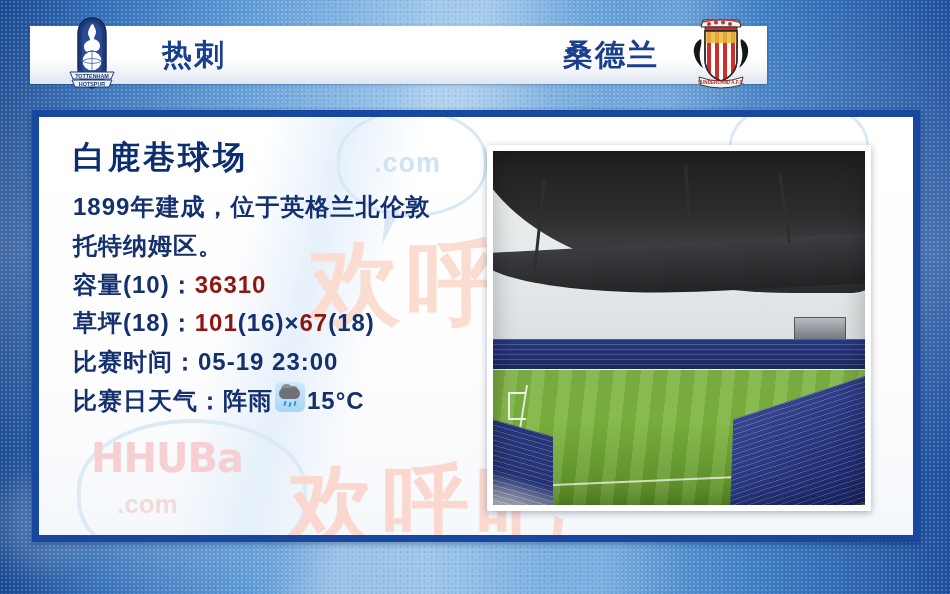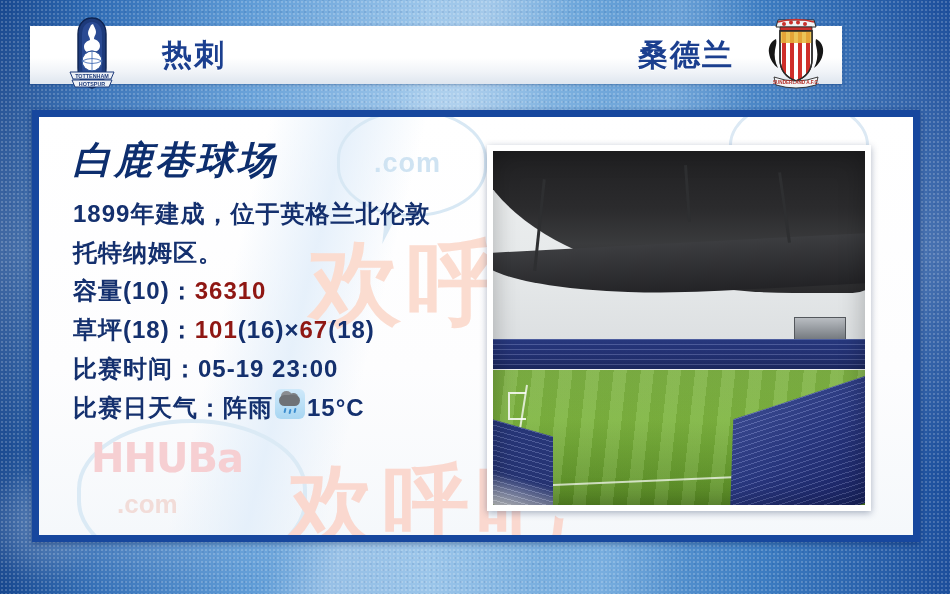--- a/index.html
+++ b/index.html
@@ -28,21 +28,21 @@
     position:absolute; inset:0; pointer-events:none;
     background:
       linear-gradient(105deg, rgba(255,255,255,0.00) 38%, rgba(255,255,255,0.22) 44%, rgba(255,255,255,0.00) 52%),
       linear-gradient(98deg, rgba(255,255,255,0.00) 60%, rgba(200,230,255,0.18) 66%, rgba(255,255,255,0.00) 74%),
       radial-gradient(ellipse 300px 120px at 130px 520px, rgba(255,255,255,0.20), rgba(255,255,255,0) 70%),
       radial-gradient(ellipse 260px 100px at 760px 300px, rgba(255,255,255,0.14), rgba(255,255,255,0) 70%);
   }
 
   
   #header {
-    position:absolute; left:30px; top:26px; width:812px; height:58px;
+    position:absolute; left:30px; top:26px; width:737px; height:58px;
     background:linear-gradient(to bottom,#ffffff 0%, #ffffff 55%, #f1f4f8 78%, #dfe6ef 100%);
     box-shadow:0 1px 3px rgba(0,30,80,0.30);
     display:flex; align-items:center;
   }
   .crest { width:56px; height:74px; position:relative; flex:0 0 auto; }
   #home-crest { margin-left:34px; margin-top:-4px; }
   #away-crest { margin-right:22px; margin-top:-2px; }
   .team-name {
     font-size:30px; font-weight:bold; color:#1b3f8f; letter-spacing:2px;
     text-shadow:0 1px 0 rgba(255,255,255,0.9);
@@ -113,24 +113,23 @@
   #wm-sheen {
     position:absolute; left:100px; top:0; width:330px; height:432px;
     background:linear-gradient(104deg, rgba(255,255,255,0) 30%, rgba(226,238,250,0.85) 48%, rgba(255,255,255,0) 66%);
   }
 
   
   #info {
     position:absolute; left:34px; top:22px; width:420px; z-index:5;
   }
   #stadium-title {
-    font-size:38px; font-weight:bold; color:#0d2e6e; letter-spacing:3px;
+    font-size:32px; font-weight:bold; color:#0d2e6e; letter-spacing:3px;
     line-height:1.15; margin-bottom:12px;
     text-shadow:0 1px 0 rgba(255,255,255,0.7);
-    font-style:italic;
   }
   .desc {
     font-size:24px; font-weight:bold; color:#14306e; line-height:1.62;
     letter-spacing:1px;
   }
   .row {
     font-size:24px; font-weight:bold; color:#14306e; line-height:1.62;
     letter-spacing:1px; white-space:nowrap;
   }
   .val { color:#8f1713; }

